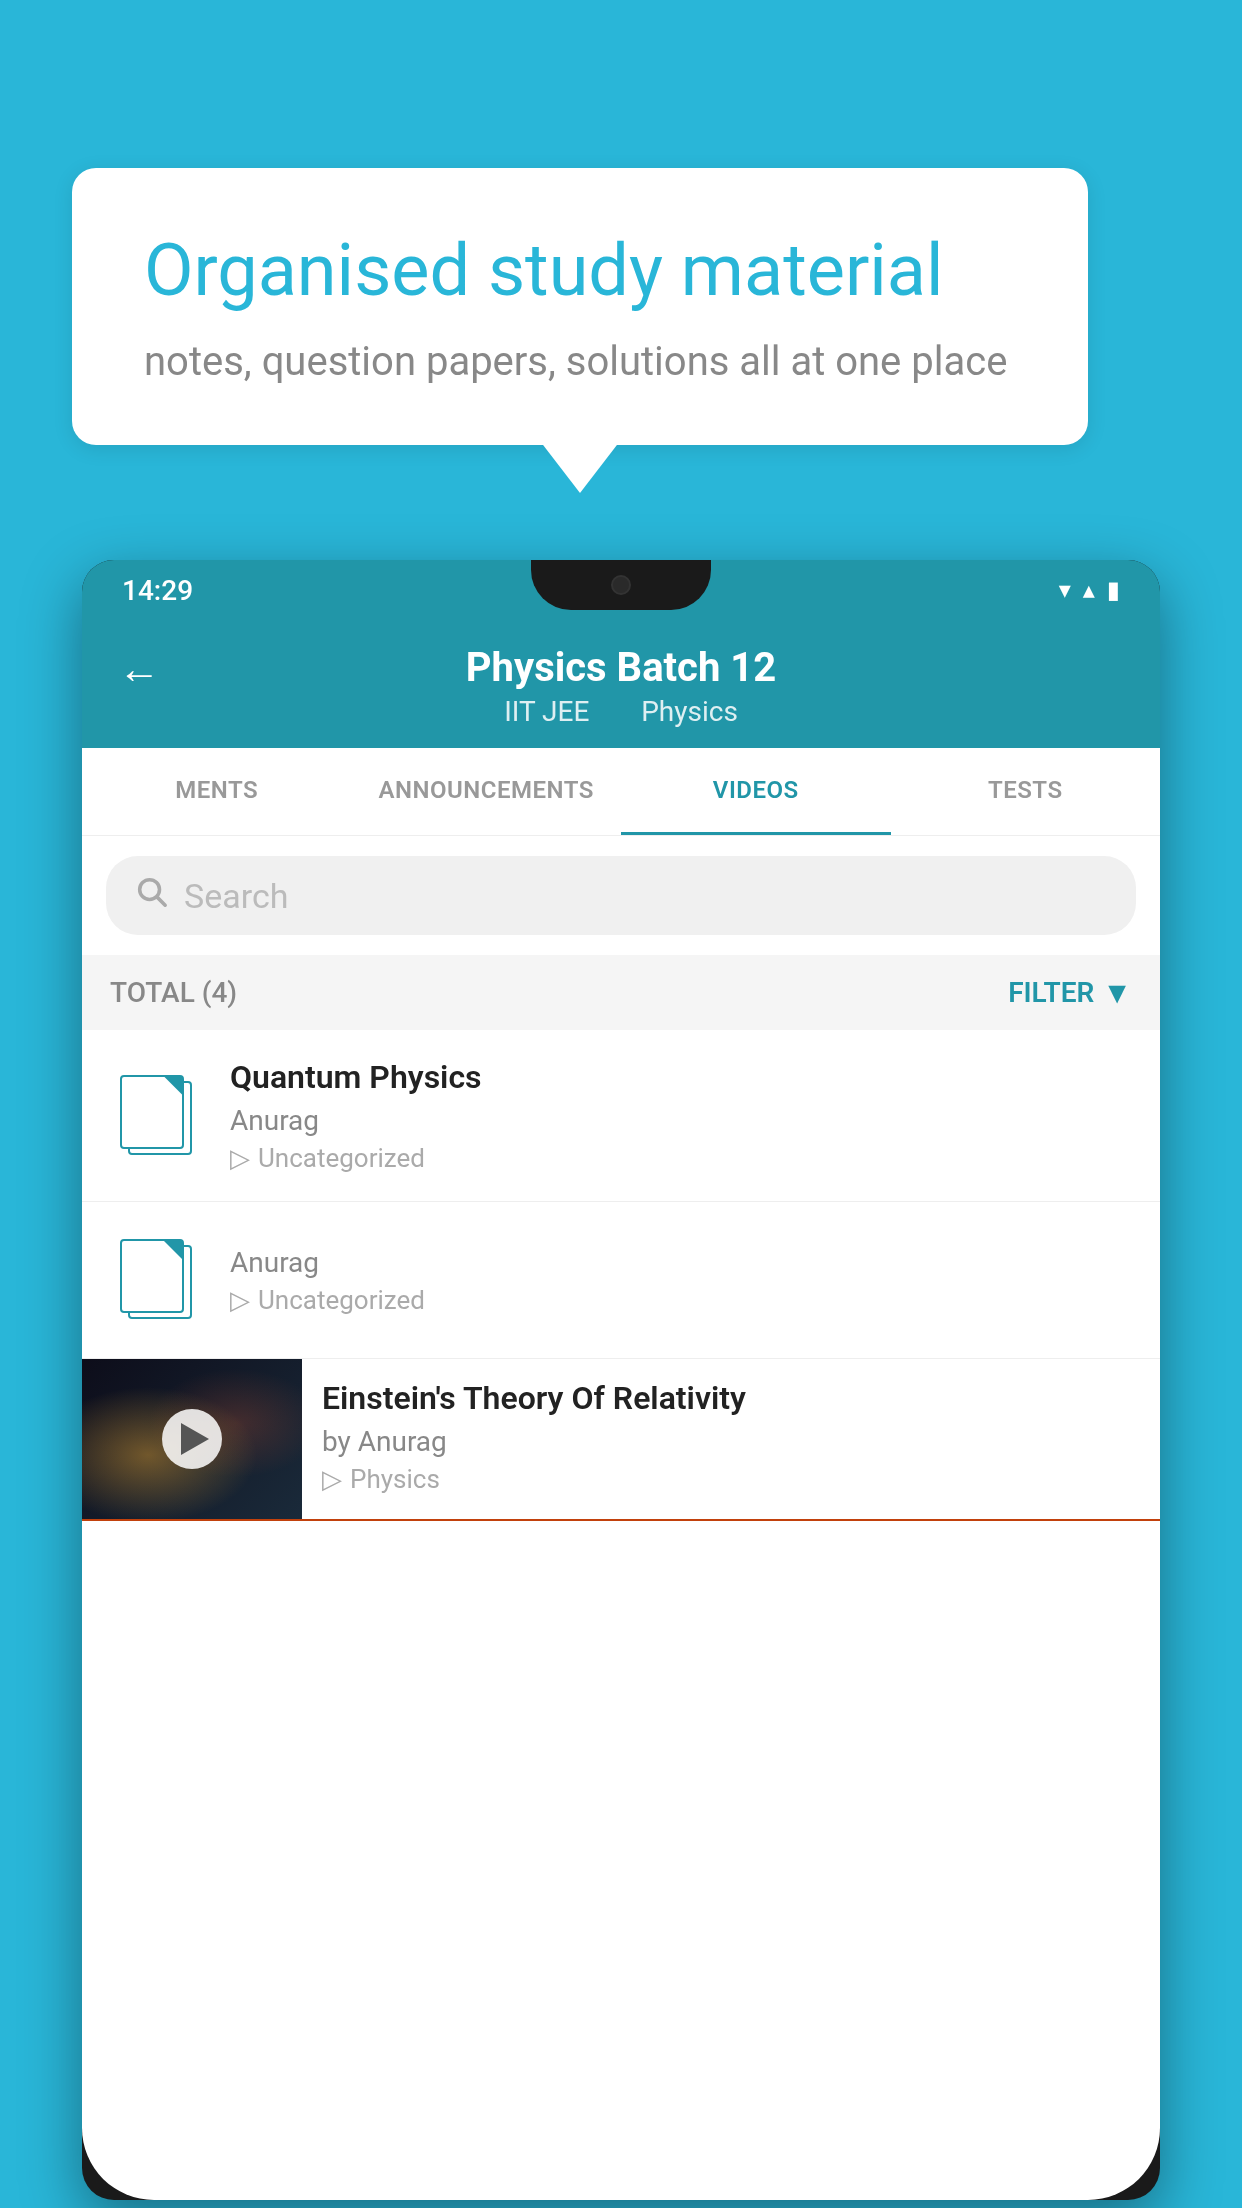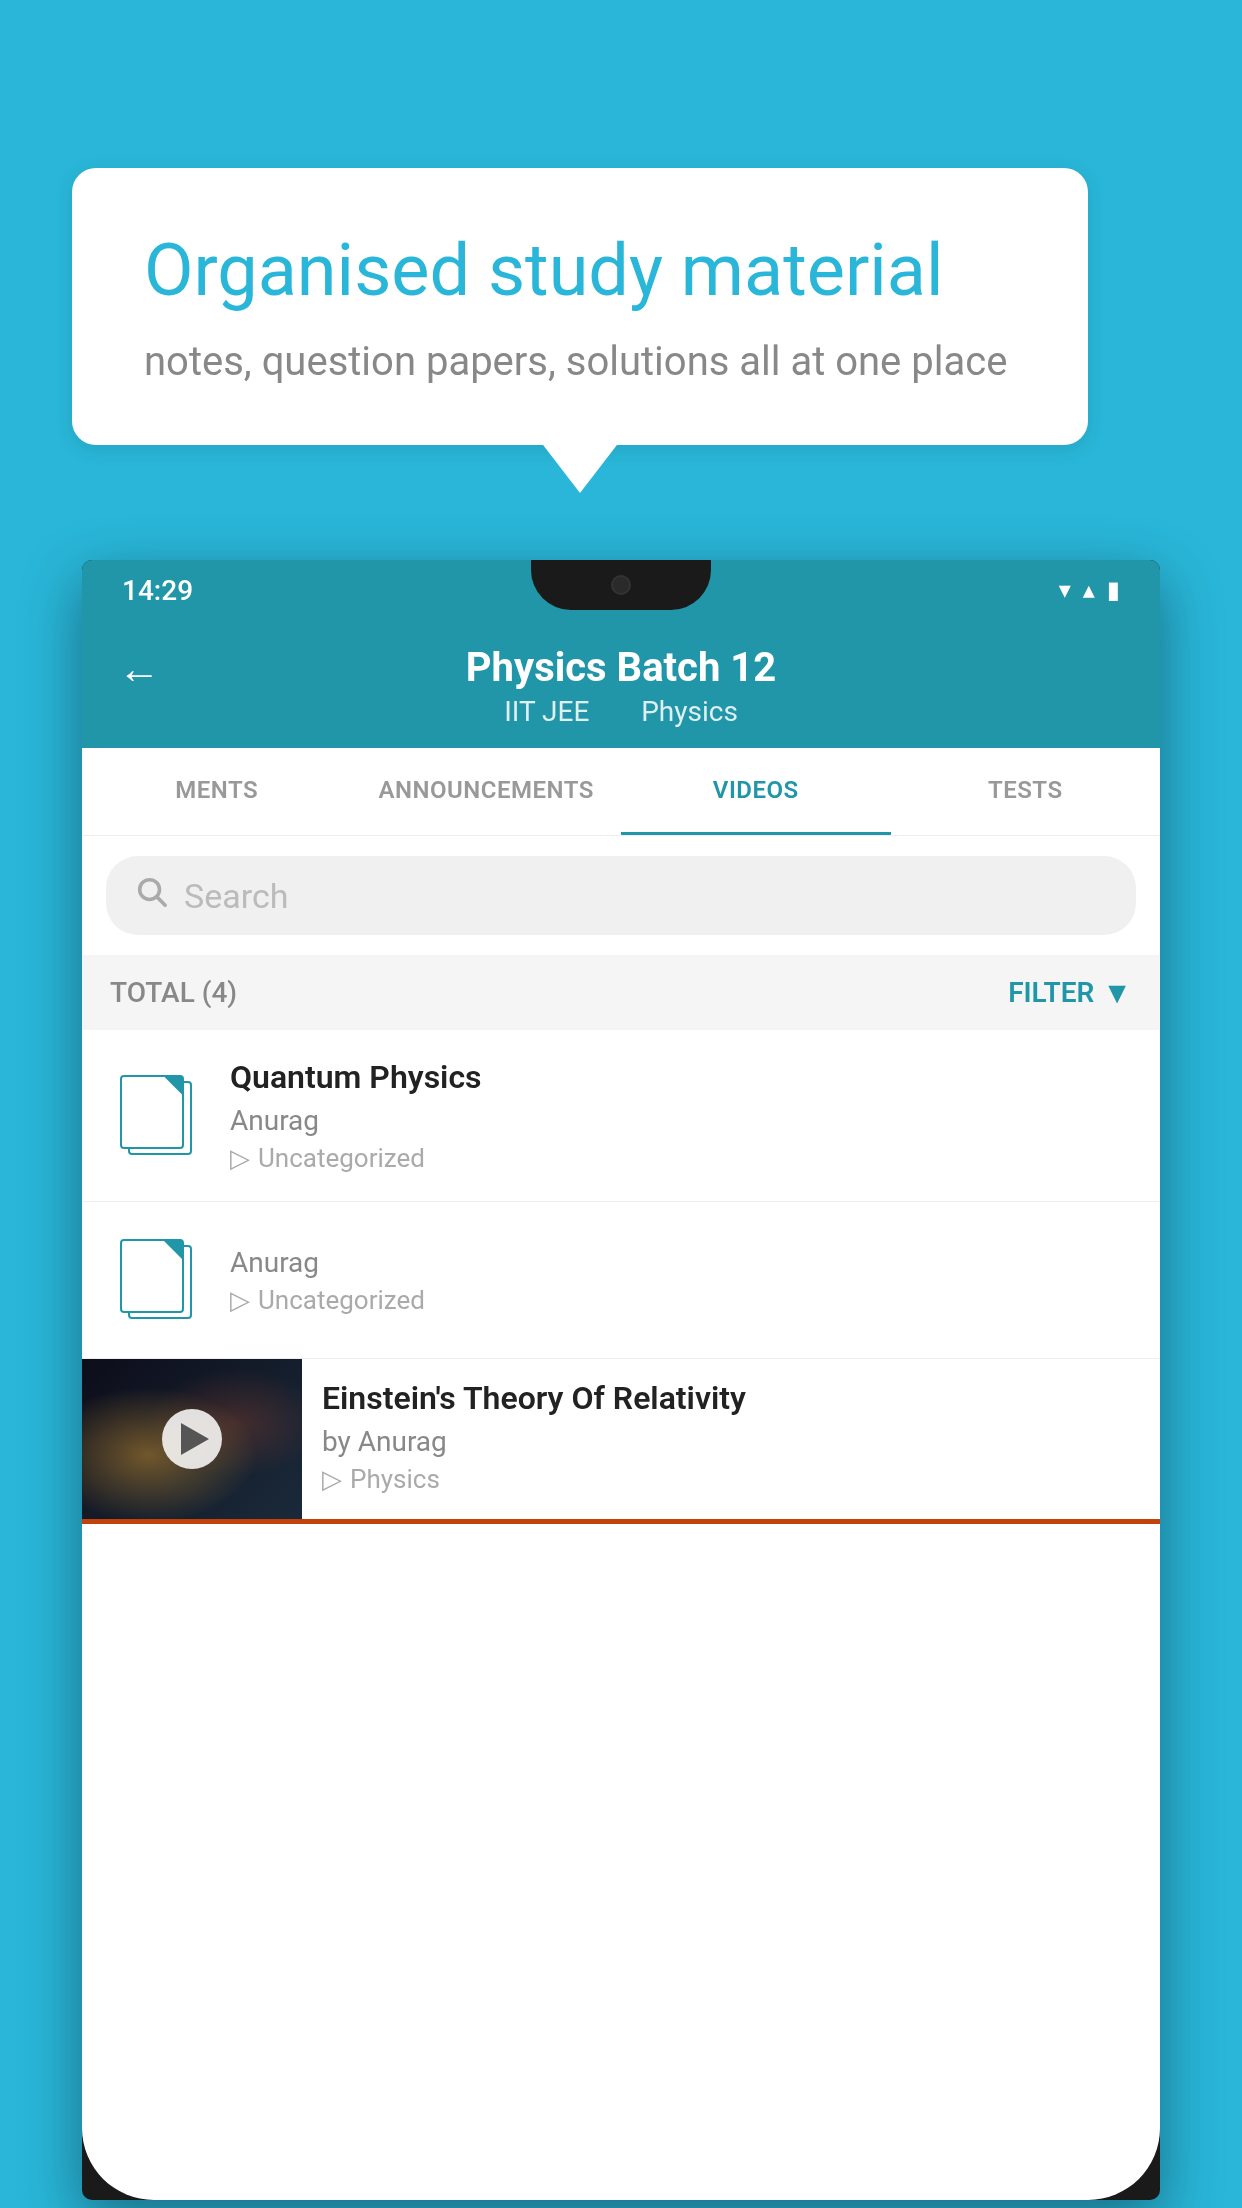--- a/index.html
+++ b/index.html
@@ -53,21 +53,21 @@
     }
 
     
     .phone-frame {
       position: absolute;
       top: 560px;
       left: 82px;
       width: 1078px;
       height: 1640px;
       background: #1a1a1a;
-      border-radius: 10px;
+      border-radius: 32px;
       box-shadow: 0 20px 60px rgba(0,0,0,0.4);
       overflow: hidden;
     }
 
     
     .phone-top-bar {
       position: relative;
       width: 100%;
       height: 60px;
       background: #2196a8;
@@ -323,21 +323,21 @@
 
     .tag-icon {
       font-size: 26px;
     }
 
     
     .video-item-with-thumb {
       display: flex;
       align-items: flex-start;
       padding: 0 0 0 0;
-      border-bottom: 5px solid #c2410c;
+      border-bottom: 2px solid #c2410c;
       background: white;
       overflow: hidden;
       justify-content: flex-end;
     }
 
     .video-thumbnail {
       width: 220px;
       min-width: 220px;
       height: 160px;
       background: linear-gradient(135deg, #1a1a2e 0%, #16213e 40%, #2196a8 100%);

